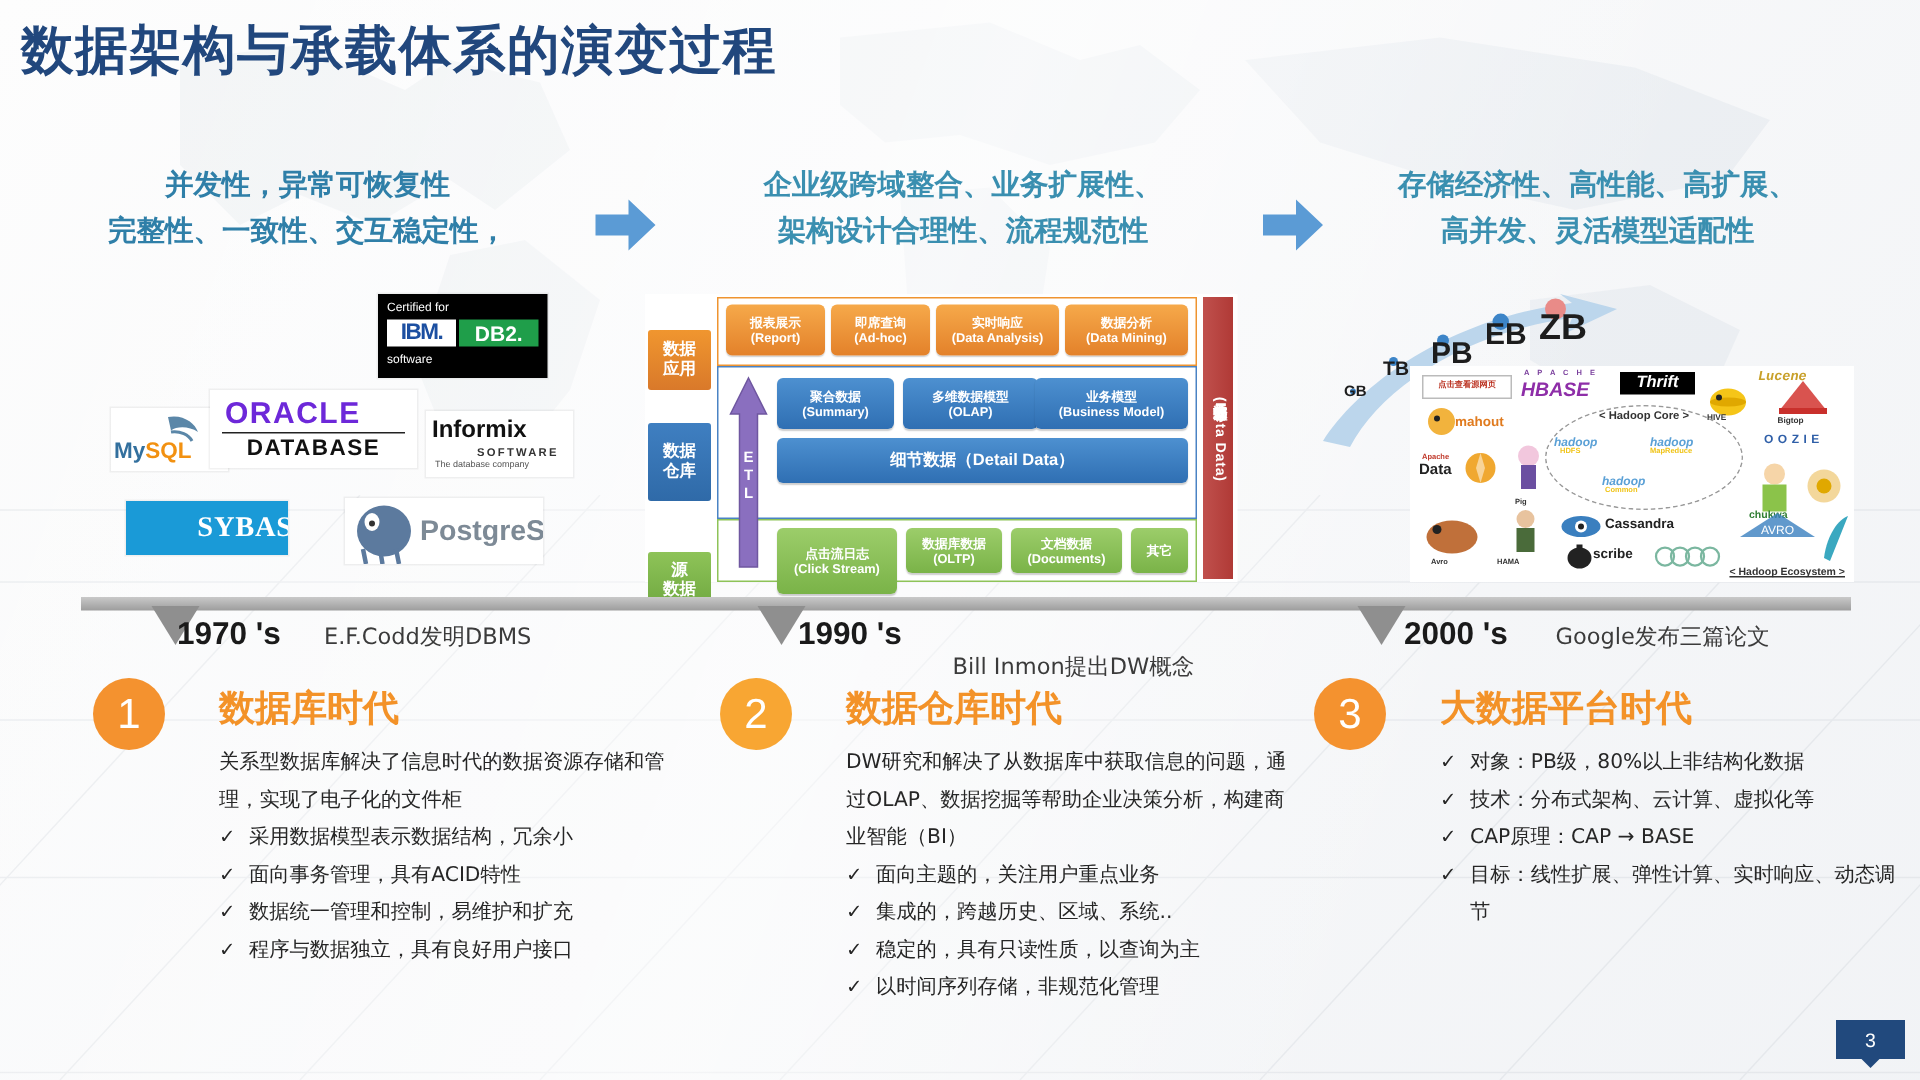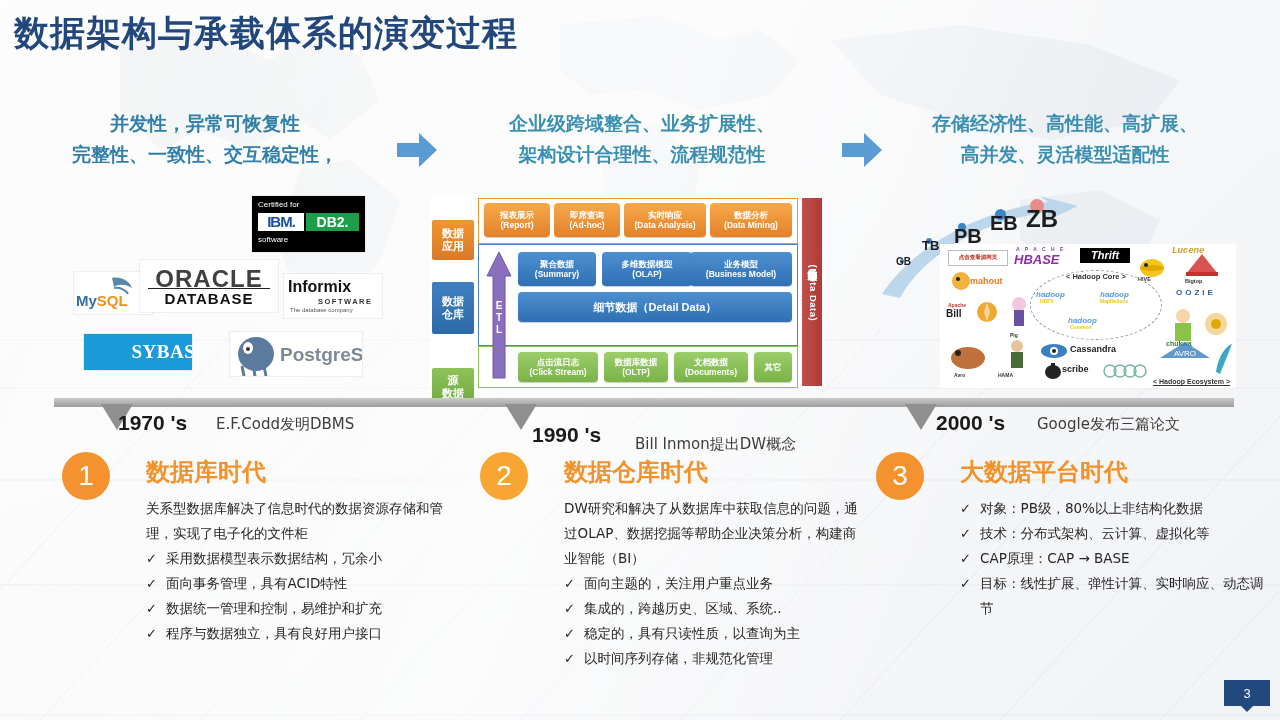--- a/index.html
+++ b/index.html
@@ -243,21 +243,21 @@
 
     <div class="logo lg-mysql">
       <svg viewBox="0 0 78 42" width="78" height="42">
         <path d="M38,6 C48,4 56,10 58,16 C52,12 44,12 40,15 Z" fill="#5b87a8"></path>
         <path d="M40,16 C46,15 52,18 54,22" stroke="#5b87a8" stroke-width="2" fill="none"></path>
       </svg>
       <div style="position:absolute;left:2px;top:20px;font-size:15px;font-weight:bold;color:#33709e;">My<span style="color:#f29111;">SQL</span></div>
     </div>
 
     <div class="logo lg-oracle">
-      <div style="position:absolute;left:10px;top:5px;width:118px;text-align:center;font-size:24px;font-weight:bold;color:#404040;letter-spacing:1px;">ORACLE</div>
+      <div style="position:absolute;left:10px;top:5px;width:118px;font-size:20px;font-weight:bold;color:#6d28d9;letter-spacing:1px;">ORACLE</div>
       <div style="position:absolute;left:8px;top:28px;width:122px;border-top:1.5px solid #222;"></div>
       <div style="position:absolute;left:10px;top:30px;width:118px;text-align:center;font-size:15px;font-weight:bold;color:#111;letter-spacing:1px;">DATABASE</div>
     </div>
 
     <div class="logo lg-informix">
       <div style="position:absolute;left:4px;top:4px;font-size:16px;font-weight:bold;color:#111;">Informix</div>
       <div style="position:absolute;left:34px;top:23px;font-size:7.5px;font-weight:bold;color:#333;letter-spacing:1.5px;">SOFTWARE</div>
       <div style="position:absolute;left:6px;top:33px;font-size:6px;color:#555;">The database company</div>
     </div>
 
@@ -328,21 +328,21 @@
     <div class="chip blue" style="left:172px;top:56px;width:90px;height:34px;">
       <span>多维数据模型</span>
       <span>(OLAP)</span>
     </div>
     <div class="chip blue" style="left:260px;top:56px;width:102px;height:34px;">
       <span>业务模型</span>
       <span>(Business Model)</span>
     </div>
     <div class="chip blue" style="left:88px;top:96px;width:274px;height:30px;font-size:11px;">细节数据（Detail Data）</div>
 
-    <div class="chip green" style="left:88px;top:156px;width:80px;height:30px;">
+    <div class="chip green" style="left:88px;top:156px;width:80px;height:44px;">
       <span>点击流日志</span>
       <span>(Click Stream)</span>
     </div>
     <div class="chip green" style="left:174px;top:156px;width:64px;height:30px;">
       <span>数据库数据</span>
       <span>(OLTP)</span>
     </div>
     <div class="chip green" style="left:244px;top:156px;width:74px;height:30px;">
       <span>文档数据</span>
       <span>(Documents)</span>
@@ -400,21 +400,21 @@
       <div class="eco-core"></div>
       <div class="eco-core-label">&lt; Hadoop Core &gt;</div>
       <div class="hlogo" style="left:96px;top:46px;font-size:8px;color:#5aa0d6;font-style:italic;font-weight:bold;">hadoop</div>
       <div class="hlogo" style="left:100px;top:54px;font-size:5px;color:#f0c419;font-weight:bold;">HDFS</div>
       <div class="hlogo" style="left:160px;top:46px;font-size:8px;color:#5aa0d6;font-style:italic;font-weight:bold;">hadoop</div>
       <div class="hlogo" style="left:160px;top:54px;font-size:5px;color:#f0c419;font-weight:bold;">MapReduce</div>
       <div class="hlogo" style="left:128px;top:72px;font-size:8px;color:#5aa0d6;font-style:italic;font-weight:bold;">hadoop</div>
       <div class="hlogo" style="left:130px;top:80px;font-size:5px;color:#f0c419;font-weight:bold;">Common</div>
 
       <div class="hlogo" style="left:8px;top:58px;font-size:5px;color:#c0392b;">Apache</div>
-      <div class="hlogo" style="left:6px;top:64px;font-size:10px;color:#222;font-weight:bold;">Bill</div>
+      <div class="hlogo" style="left:6px;top:64px;font-size:10px;color:#222;font-weight:bold;">Data</div>
       <svg style="position:absolute;left:34px;top:56px;" width="26" height="24">
         <circle cx="13" cy="12" r="10" fill="#f0a830"></circle>
         <path d="M13,2 L16,12 L13,22 L10,12 Z" fill="#fff" opacity=".5"></path>
       </svg>
       <svg style="position:absolute;left:66px;top:50px;" width="26" height="38">
         <circle cx="13" cy="10" r="7" fill="#f2c7dd"></circle>
         <rect x="8" y="16" width="10" height="16" fill="#6b4fa1"></rect>
       </svg>
       <div class="hlogo" style="left:70px;top:88px;font-size:5px;color:#333;">Pig</div>
 
@@ -468,21 +468,21 @@
     </div>
   </div>
 
   <div class="tl-bar"></div>
 
   <div class="tl-tri" style="left:101px;top:404px;"></div>
   <div class="tl-year" style="left:118px;top:411px;">1970 's</div>
   <div class="tl-note" style="left:216px;top:415px;">E.F.Codd发明DBMS</div>
 
   <div class="tl-tri" style="left:505px;top:404px;"></div>
-  <div class="tl-year" style="left:532px;top:423px;">1990 's</div>
+  <div class="tl-year" style="left:532px;top:411px;">1990 's</div>
   <div class="tl-note" style="left:635px;top:435px;">Bill Inmon提出DW概念</div>
 
   <div class="tl-tri" style="left:905px;top:404px;"></div>
   <div class="tl-year" style="left:936px;top:411px;">2000 's</div>
   <div class="tl-note" style="left:1037px;top:415px;">Google发布三篇论文</div>
 
   <div class="card c1">
     <div class="num">1</div>
     <div class="card-title">数据库时代</div>
     <div class="card-body">

